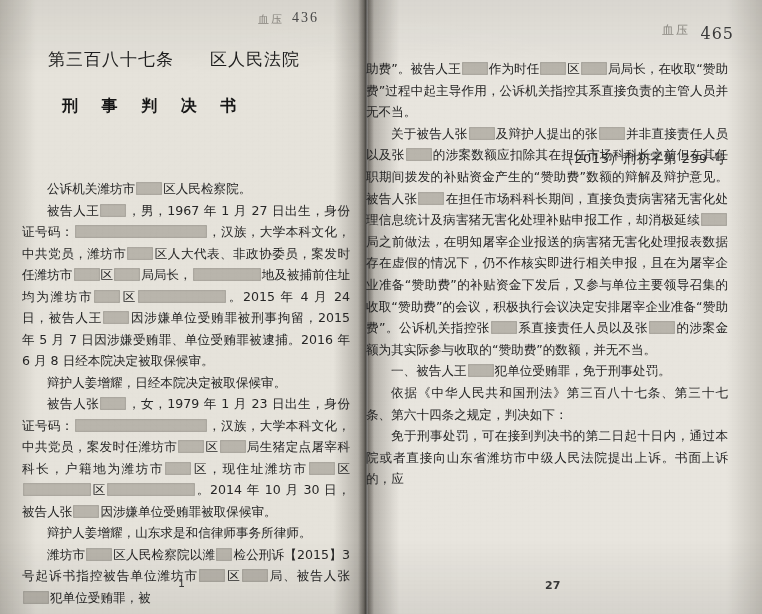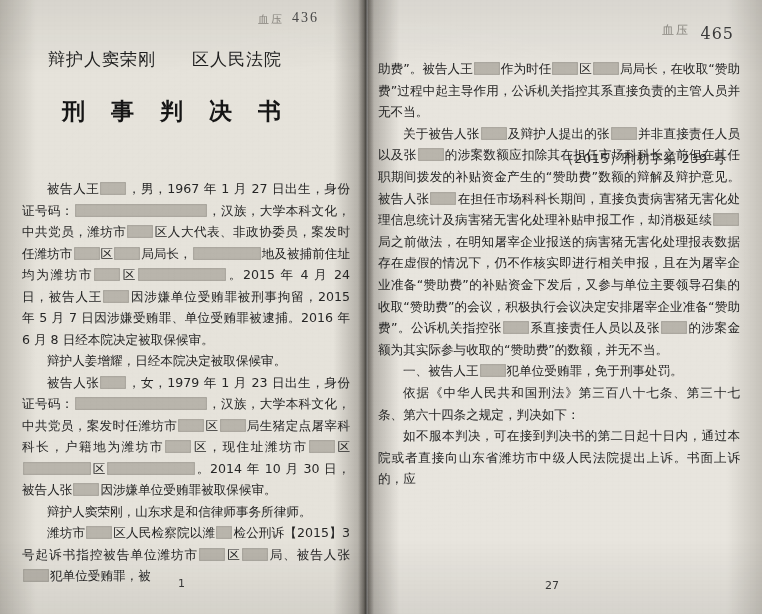--- a/index.html
+++ b/index.html
@@ -80,21 +80,21 @@
     top: 48px;
     font-size: 17px;
     letter-spacing: 1px;
     white-space: nowrap;
     color: #1f1f1f;
   }
   .doc-title {
     position: absolute;
     left: 62px;
     top: 96px;
-    font-size: 23px;
+    font-size: 16px;
     letter-spacing: 9px;
     font-weight: bold;
     color: #161616;
   }
   .case-no {
     position: absolute;
     right: 36px;
     top: 150px;
     font-size: 13px;
     letter-spacing: 0.5px;
@@ -104,21 +104,21 @@
     left: 22px;
     top: 178px;
     width: 328px;
     font-size: 12.6px;
     line-height: 21.5px;
     text-align: justify;
     color: #262626;
   }
   .body-right {
     position: absolute;
-    left: 378px;
+    left: 366px;
     top: 58px;
     width: 362px;
     font-size: 12.6px;
     line-height: 21.6px;
     text-align: justify;
     color: #262626;
   }
   .para {
     margin: 0 0 0 0;
     text-indent: 25px;
@@ -140,21 +140,21 @@
   .rd.w5 { width: 68px; }
   .rd.w6 { width: 88px; }
   .rd.w8 { width: 132px; }
   
   .folio {
     position: absolute;
     font-size: 11px;
     color: #3a3a3a;
   }
   .folio-left { left: 178px; bottom: 24px; }
-  .folio-right { left: 545px; bottom: 22px; }
+  .folio-right { left: 545px; bottom: 22px; font-weight: bold; }
   .stamp {
     position: absolute;
     font-family: "DejaVu Serif", serif;
     color: #4b4b4b;
   }
   .stamp-num-left { left: 292px; top: 10px; font-size: 14px; letter-spacing: 2px; font-family: Liberation Serif, serif; }
   .stamp-blur-left { left: 258px; top: 12px; font-size: 11px; color: #8d8a83; letter-spacing: 2px; }
   .stamp-num-right { right: 28px; top: 24px; font-size: 16px; letter-spacing: 1px; color: #3d3d3d; }
   .stamp-blur-right { right: 72px; top: 22px; font-size: 12px; color: #908d86; letter-spacing: 2px; }
   .noise {
@@ -174,42 +174,43 @@
 
   <div class="page page-left"></div>
   <div class="page page-right"></div>
   <div class="gutter"></div>
 
   <div class="content">
 
     <div class="stamp stamp-blur-left">血压</div>
     <div class="stamp stamp-num-left">436</div>
 
-    <div class="court-name">辩护人窦荣刚　　区人民法院</div>
+    <div class="court-name">第三百八十七条　　区人民法院</div>
     <div class="doc-title">刑 事 判 决 书</div>
     <div class="case-no">（2015）刑初字第 239 号</div>
 
     <div class="body-left">
+      <p class="para">公诉机关潍坊市<span class="rd w2"></span>区人民检察院。</p>
       <p class="para">被告人王<span class="rd w2"></span>，男，1967 年 1 月 27 日出生，身份证号码：<span class="rd w8"></span>，汉族，大学本科文化，中共党员，潍坊市<span class="rd w2"></span>区人大代表、非政协委员，案发时任潍坊市<span class="rd w2"></span>区<span class="rd w2"></span>局局长，<span class="rd w5"></span>地及被捕前住址均为潍坊市<span class="rd w2"></span>区<span class="rd w6"></span>。2015 年 4 月 24 日，被告人王<span class="rd w2"></span>因涉嫌单位受贿罪被刑事拘留，2015 年 5 月 7 日因涉嫌受贿罪、单位受贿罪被逮捕。2016 年 6 月 8 日经本院决定被取保候审。</p>
       <p class="para">辩护人姜增耀，日经本院决定被取保候审。</p>
       <p class="para">被告人张<span class="rd w2"></span>，女，1979 年 1 月 23 日出生，身份证号码：<span class="rd w8"></span>，汉族，大学本科文化，中共党员，案发时任潍坊市<span class="rd w2"></span>区<span class="rd w2"></span>局生猪定点屠宰科科长，户籍地为潍坊市<span class="rd w2"></span>区，现住址潍坊市<span class="rd w2"></span>区<span class="rd w5"></span>区<span class="rd w6"></span>。2014 年 10 月 30 日，被告人张<span class="rd w2"></span>因涉嫌单位受贿罪被取保候审。</p>
-      <p class="para">辩护人窦荣刚，山东求是和信律师事务所律师。</p>
+      <p class="para">辩护人姜增耀，山东求是和信律师事务所律师。</p>
       <p class="para">潍坊市<span class="rd w2"></span>区人民检察院以潍<span class="rd w1"></span>检公刑诉【2015】3 号起诉书指控被告单位潍坊市<span class="rd w2"></span>区<span class="rd w2"></span>局、被告人张<span class="rd w2"></span>犯单位受贿罪，被</p>
     </div>
 
     <div class="folio folio-left">1</div>
 
     <div class="stamp stamp-blur-right">血压</div>
     <div class="stamp stamp-num-right">465</div>
 
     <div class="body-right">
       <p class="para noindent">助费”。被告人王<span class="rd w2"></span>作为时任<span class="rd w2"></span>区<span class="rd w2"></span>局局长，在收取“赞助费”过程中起主导作用，公诉机关指控其系直接负责的主管人员并无不当。</p>
       <p class="para">关于被告人张<span class="rd w2"></span>及辩护人提出的张<span class="rd w2"></span>并非直接责任人员以及张<span class="rd w2"></span>的涉案数额应扣除其在担任市场科科长之前但在其任职期间拨发的补贴资金产生的“赞助费”数额的辩解及辩护意见。被告人张<span class="rd w2"></span>在担任市场科科长期间，直接负责病害猪无害化处理信息统计及病害猪无害化处理补贴申报工作，却消极延续<span class="rd w2"></span>局之前做法，在明知屠宰企业报送的病害猪无害化处理报表数据存在虚假的情况下，仍不作核实即进行相关申报，且在为屠宰企业准备“赞助费”的补贴资金下发后，又参与单位主要领导召集的收取“赞助费”的会议，积极执行会议决定安排屠宰企业准备“赞助费”。公诉机关指控张<span class="rd w2"></span>系直接责任人员以及张<span class="rd w2"></span>的涉案金额为其实际参与收取的“赞助费”的数额，并无不当。</p>
       <p class="para item">一、被告人王<span class="rd w2"></span>犯单位受贿罪，免于刑事处罚。</p>
       <p class="para">依据《中华人民共和国刑法》第三百八十七条、第三十七条、第六十四条之规定，判决如下：</p>
-      <p class="para">如不服本判决，可在接到判决书的第二日起十日内，通过本院或者直接向山东省潍坊市中级人民法院提出上诉。书面上诉的，应</p>
+      <p class="para">免于刑事处罚，可在接到判决书的第二日起十日内，通过本院或者直接向山东省潍坊市中级人民法院提出上诉。书面上诉的，应</p>
     </div>
 
     <div class="folio folio-right">27</div>
   </div>
 
   <div class="noise"></div>
 </div>
 
 </body></html>

